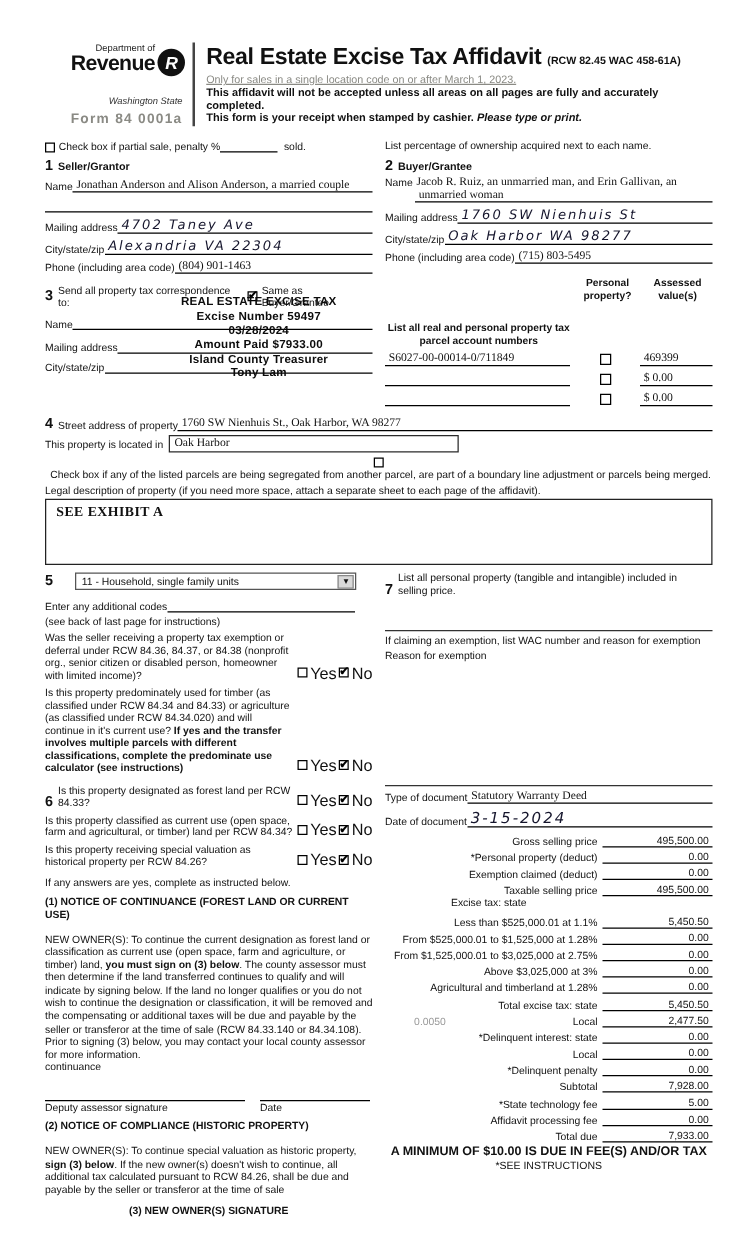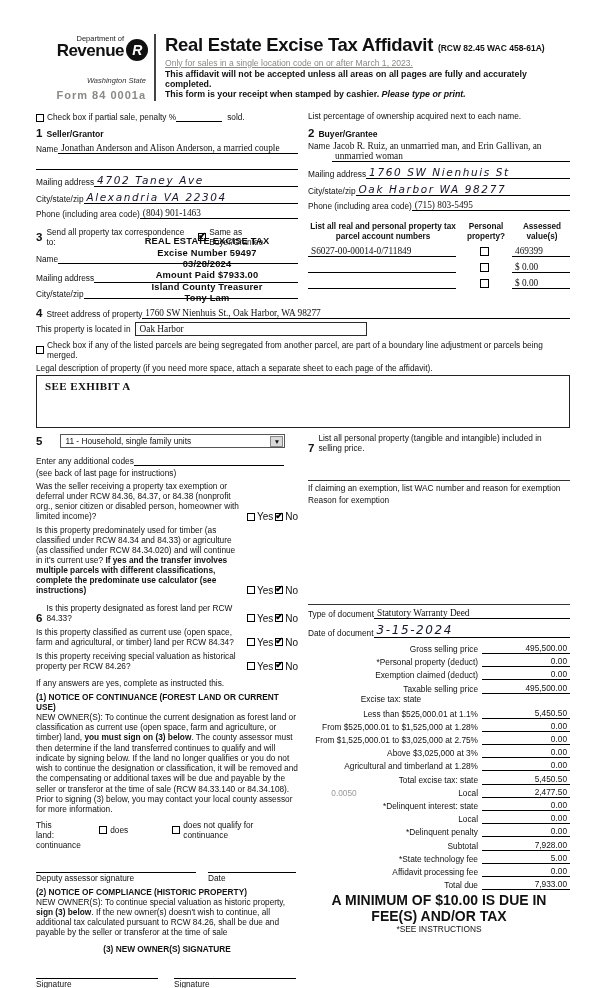--- a/index.html
+++ b/index.html
@@ -29,21 +29,21 @@
   .colL { width:262px; flex:none; }
   .colR { flex:1; padding-left:10px; }
   .cb { position:relative; width:8px; height:8px; border:1.1px solid #000; display:inline-block; vertical-align:-1px; background:#fff; flex:none; }
   .cb.on::after { content:"✔"; position:absolute; left:-1px; top:-4px; font-size:9.5px; font-weight:bold; color:#000; }
   .secnum { font-size:11.5px; font-weight:bold; margin-right:4px; }
   .sectitle { font-weight:bold; font-size:8.6px; }
   .fill { flex:1; border-bottom:0.9px solid #000; min-height:10px; padding:0 3px; }
   .ser { font-family:"Liberation Serif", serif; font-size:9.3px; }
   .hw { font-family:"DejaVu Sans", sans-serif; font-style:italic; font-size:10.5px; letter-spacing:1.6px; color:#15152c; white-space:nowrap; }
   .lbl { white-space:nowrap; padding-bottom:0; }
-  .yn { white-space:nowrap; display:flex; align-items:center; gap:2px; font-size:10px; flex:none; }
+  .yn { white-space:nowrap; display:flex; align-items:center; gap:2px; font-size:13px; flex:none; }
   .hr { border-top:1px solid #333; }
   .gray { color:#8a8a84; }
 
   .fieldrow { display:flex; align-items:flex-end; margin-top:4px; }
   .blankline { border-bottom:0.9px solid #000; height:11px; }
 
   
   .ptab { margin-top:3px; }
   .phead { display:flex; font-weight:bold; text-align:center; font-size:8.2px; line-height:1.15; }
   .prow { display:flex; align-items:flex-end; margin-top:5px; }
@@ -58,30 +58,30 @@
   .legalbox .ex { font-family:"Liberation Serif", serif; font-weight:bold; font-size:11px; letter-spacing:0.4px; }
 
   
   .select { border:1.4px solid #555; width:225px; height:14px; display:flex; align-items:center; justify-content:space-between; padding-left:4px; }
   .select .arrow { width:13px; height:11px; margin-right:1px; background:#d9d9d9; border:1px solid #888; font-size:6.5px; line-height:10px; text-align:center; flex:none; }
 
   .q { display:flex; align-items:flex-end; margin-top:4px; }
   .qtxt { flex:1; line-height:1.2; padding-right:4px; }
   .qtxt b { font-weight:bold; }
 
-  .para { line-height:1.24; margin-top:0; }
+  .para { line-height:1.24; margin-top:10px; }
   .ntitle { font-weight:bold; margin-top:4px; }
 
   
   .trow { display:flex; align-items:flex-end; height:13.2px; }
   .tpre { width:72px; text-align:center; color:#999; flex:none; }
   .tlabel { flex:1; text-align:right; white-space:nowrap; }
   .tline { width:88px; border-bottom:0.9px solid #000; text-align:right; padding:0 3px; flex:none; margin-left:4px; }
   .theading { text-align:center; padding-right:96px; height:12px; }
-  .tmin { font-weight:bold; text-align:center; font-size:14px; margin-top:2px; }
+  .tmin { font-weight:bold; text-align:center; font-size:10px; margin-top:2px; }
   .tsee { text-align:center; font-size:8.4px; }
 </style>
 </head>
 <body>
 
 <div class="page">
 
   <div class="hdr">
     <div class="logo">
       <div class="dept">Department of</div>
@@ -179,21 +179,21 @@
         <div>REAL ESTATE EXCISE TAX</div>
         <div>Excise Number 59497</div>
         <div>03/28/2024</div>
         <div>Amount Paid $7933.00</div>
         <div>Island County Treasurer</div>
         <div>Tony Lam</div>
       </div>
     </div>
     <div class="colR ptab">
       <div class="phead">
-        <div style="width:150px;">List all real and personal property tax parcel account numbers</div>
+        <div style="width:150px;margin-top:36px;">List all real and personal property tax parcel account numbers</div>
         <div style="width:56px;">Personal property?</div>
         <div style="flex:1;">Assessed value(s)</div>
       </div>
       <div class="prow">
         <span class="fill ser" style="width:148px; flex:none;">S6027-00-00014-0/711849</span>
         <span style="width:56px; text-align:center; flex:none;"><span class="cb" style="width:9px;height:9px;"></span></span>
         <span class="fill ser">469399</span>
       </div>
       <div class="prow">
         <span class="fill" style="width:148px; flex:none;"></span>
@@ -211,21 +211,21 @@
   <div style="margin-top:8px;">
     <div class="fieldrow" style="margin-top:0;">
       <span class="secnum">4</span>
       <span class="lbl">Street address of property</span>
       <span class="fill ser">1760 SW Nienhuis St., Oak Harbor, WA 98277</span>
     </div>
     <div class="row" style="margin-top:3px; align-items:center;text-align:center;">
       <span class="lbl">This property is located in</span>
       <span class="locbox ser" style="margin-left:4px;">Oak Harbor</span>
     </div>
-    <div class="row" style="margin-top:4px; align-items:center;">
+    <div class="row" style="margin-top:4px; align-items:center;flex-direction:column;">
       <span class="cb"></span>
       <span style="margin-left:3px;">Check box if any of the listed parcels are being segregated from another parcel, are part of a boundary line adjustment or parcels being merged.</span>
     </div>
     <div style="margin-top:3px;">Legal description of property (if you need more space, attach a separate sheet to each page of the affidavit).</div>
     <div class="legalbox">
       <span class="ex">SEE EXHIBIT A</span>
     </div>
   </div>
 
   <div class="cols" style="margin-top:6px;">
@@ -296,30 +296,23 @@
       </div>
       <div class="q">
         <span class="qtxt">Is this property receiving special valuation as historical property per RCW 84.26?</span>
         <span class="yn">
           <span class="cb"></span>
             <span>Yes</span>
           <span class="cb on"></span>
             <span>No</span>
         </span>
       </div>
-      <div class="para" style="margin-top:6px;">If any answers are yes, complete as instructed this.</div>
+      <div class="para" style="margin-top:6px;">If any answers are yes, complete as instructed below.</div>
       <div class="ntitle">(1) NOTICE OF CONTINUANCE (FOREST LAND OR CURRENT USE)</div>
       <div class="para"><span>NEW OWNER(S): To continue the current designation as forest land or classification as current use (open space, farm and agriculture, or timber) land, </span><b>you must sign on (3) below</b><span>. The county assessor must then determine if the land transferred continues  to qualify and will indicate by signing below. If the land no longer qualifies or you do not wish to continue the designation or classification, it will be removed and the compensating or additional taxes will be due and payable by the seller or transferor at the time of sale (RCW 84.33.140 or 84.34.108). Prior to signing (3) below, you may contact your local county assessor for more information.</span></div>
-      <div class="row" style="margin-top:5px; align-items:center;">
-        <span>This land:</span>
-        <span class="cb" style="margin-left:28px;"></span>
-        <span style="margin-left:3px;">does</span>
-        <span class="cb" style="margin-left:44px;"></span>
-        <span style="margin-left:3px;">does not qualify for continuance</span>
-      </div>
       <div>continuance</div>
       <div class="cols" style="margin-top:12px;">
         <div style="width:160px;">
           <div class="blankline"></div>
           <div>Deputy assessor signature</div>
         </div>
         <div style="width:88px; margin-left:12px;">
           <div class="blankline"></div>
           <div>Date</div>
         </div>

